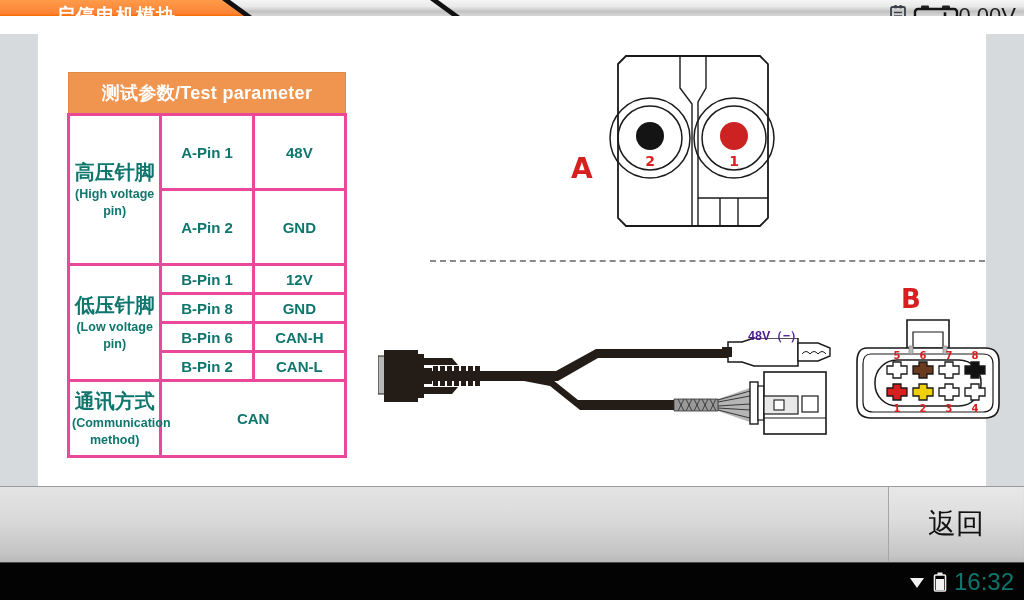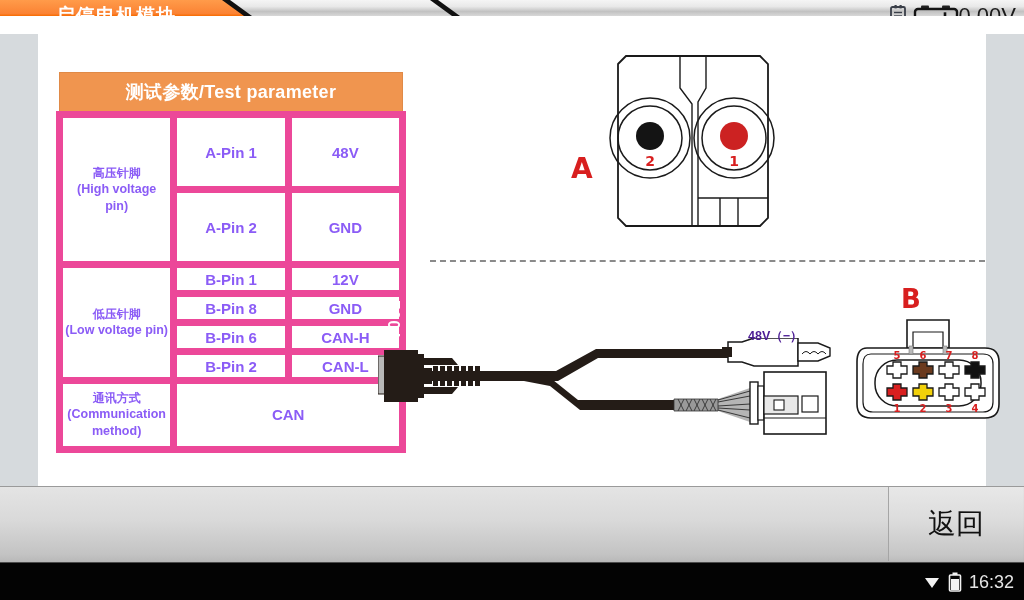--- a/index.html
+++ b/index.html
@@ -60,38 +60,38 @@
     position: absolute; left: 986px; top: 34px; width: 38px; height: 452px;
     background: #d6dadd;
   }
   .content {
     position: absolute; left: 38px; top: 34px; width: 948px; height: 452px;
     background: #ffffff;
   }
 
   
   .param-table {
-    position: absolute; left: 18px; top: 38px;
-    width: 350px;
+    position: absolute; left: 29px; top: 38px;
+    width: 280px;
     border-collapse: collapse;
     table-layout: fixed;
   }
   .param-table th, .param-table td {
-    border: 7px solid #ec4899;
-    font-size: 15px; font-weight: bold; color: #8b5cf6;
+    border: 3px solid #ec4899;
+    font-size: 15px; font-weight: bold; color: #0f766e;
     text-align: center; vertical-align: middle;
   }
   .param-table th.hdr {
     background: #f0954f;
     color: #ffffff; font-size: 18px; font-weight: bold;
     height: 42px; border: 1px solid #e08a47;
     letter-spacing: 0.3px;
   }
   .cat-cell { width: 132px; padding: 6px 2px; line-height: 1.35; }
-  .cat-cn { font-size: 12px; font-weight: bold; display: block; }
+  .cat-cn { font-size: 20px; font-weight: bold; display: block; }
   .cat-en { font-size: 12.5px; font-weight: bold; display: block; }
   .pin-cell { width: 78px; height: 29px; font-size: 15.5px; }
   .val-cell { width: 84px; height: 29px; font-size: 15.5px; }
   .tall { height: 75px; }
   .can-cell { font-size: 18px; }
 
   
   .diagram { position: absolute; left: 330px; top: 0; width: 618px; height: 452px; }
   .divider {
     position: absolute; left: 62px; top: 226px; width: 555px; height: 0;
@@ -142,21 +142,21 @@
     display: flex; align-items: center; justify-content: center; margin-top: 48px;
   }
   .nav-logo {
     color: #e9e9e9; font-size: 17px; font-weight: bold; font-style: italic;
     font-family: "DejaVu Sans", sans-serif; letter-spacing: 0.5px;
   }
   .nav-status {
     position: absolute; right: 10px; top: 0; height: 38px;
     display: flex; align-items: center; gap: 7px;
   }
-  .clock { color: #e5e5e5; font-size: 18px; }
+  .clock { color: #0f766e; font-size: 24px; }
 </style>
 </head>
 <body>
 
 <div id="app">
 
   <div class="header">
     <div class="tab-title">
       <span>启停电机模块</span>
     </div>

